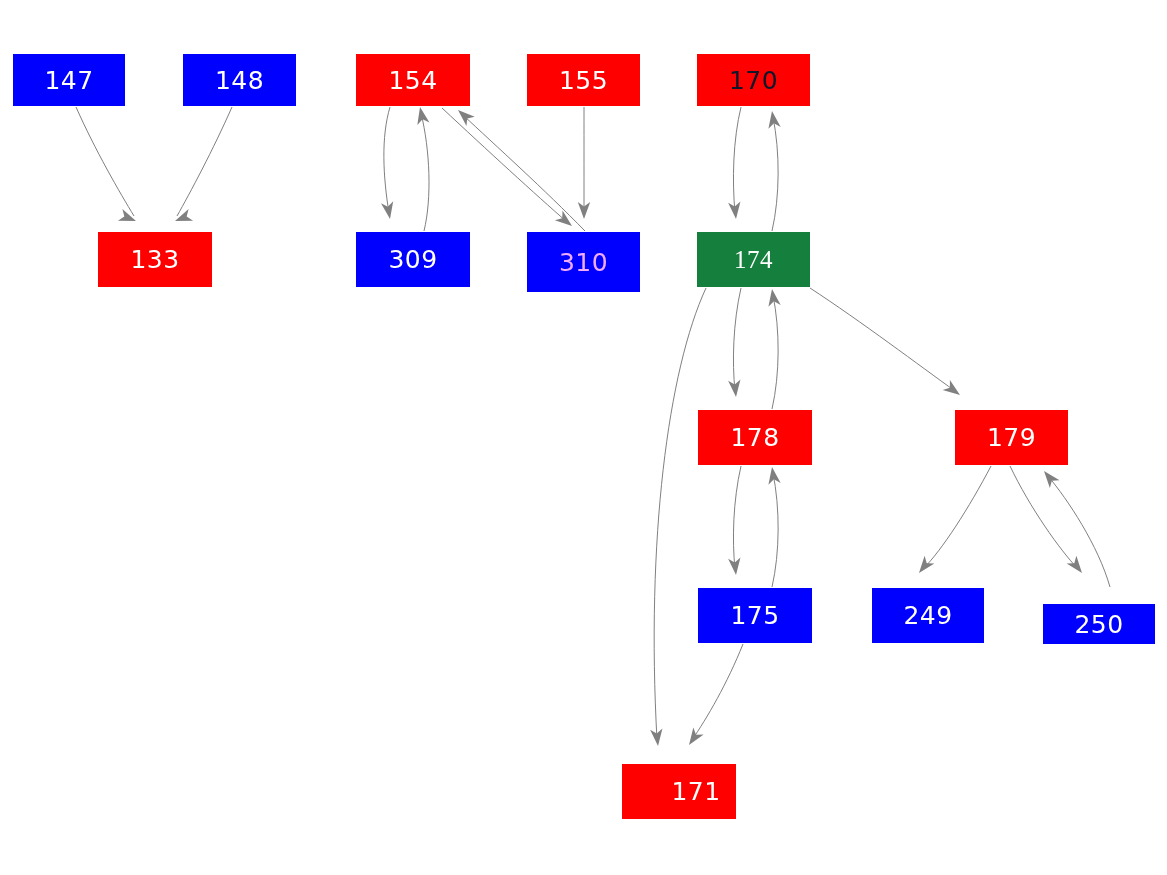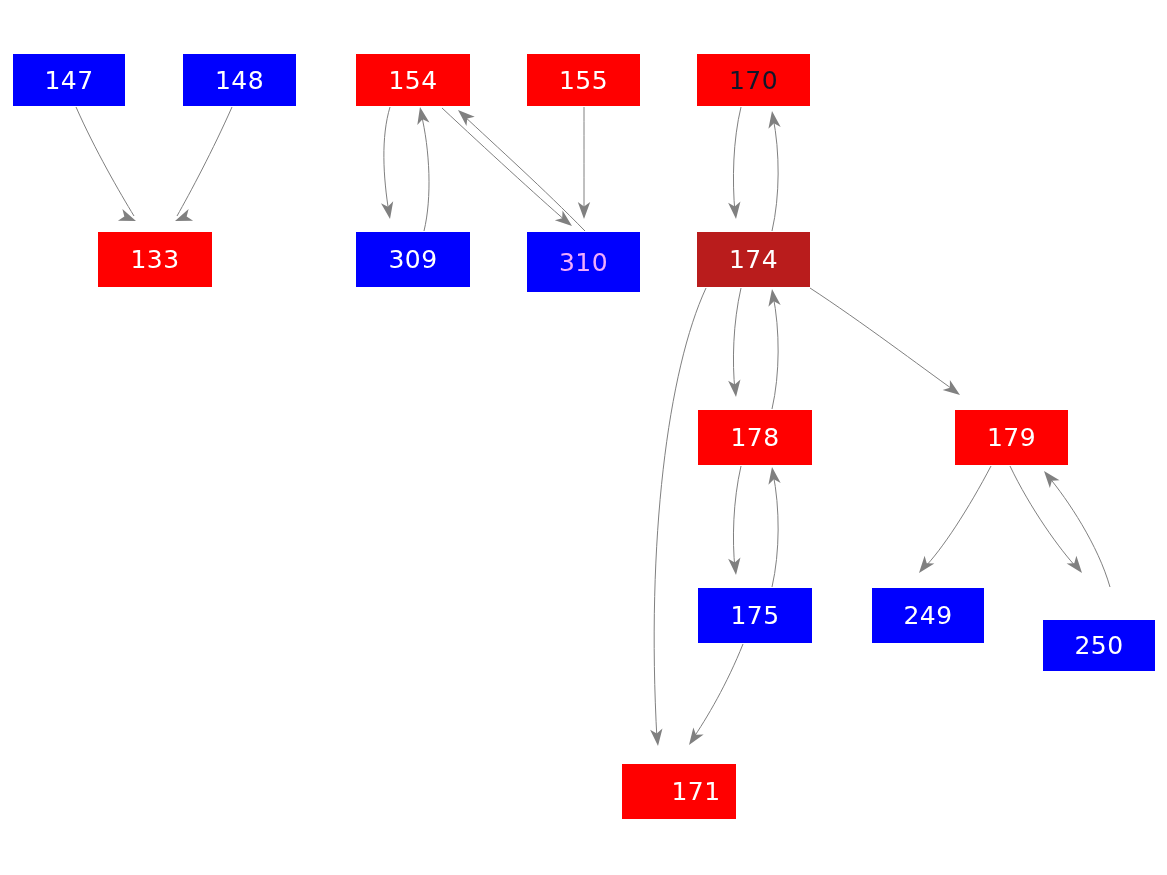--- a/index.html
+++ b/index.html
@@ -143,35 +143,35 @@
       </div>
       <div class="node" style="left: 98px; top: 232px; width: 114px; height: 55px; background: rgb(255, 0, 0); color: rgb(255, 255, 255);">
         <span class="node-label">133</span>
       </div>
       <div class="node" style="left: 356px; top: 232px; width: 114px; height: 55px; background: rgb(0, 0, 255); color: rgb(255, 255, 255);">
         <span class="node-label">309</span>
       </div>
       <div class="node" style="left: 527px; top: 232px; width: 113px; height: 60px; background: rgb(0, 0, 255); color: #f0abfc;">
         <span class="node-label">310</span>
       </div>
-      <div class="node" style="left: 697px; top: 232px; width: 113px; height: 55px; background: #b91c1c; color: rgb(255, 255, 255);">
+      <div class="node" style="left: 697px; top: 232px; width: 113px; height: 55px; background: #15803d; color: rgb(255, 255, 255); font-family: Liberation Serif, serif;">
         <span class="node-label">174</span>
       </div>
       <div class="node" style="left: 698px; top: 410px; width: 114px; height: 55px; background: rgb(255, 0, 0); color: rgb(255, 255, 255);">
         <span class="node-label">178</span>
       </div>
       <div class="node" style="left: 955px; top: 410px; width: 113px; height: 55px; background: rgb(255, 0, 0); color: rgb(255, 255, 255);">
         <span class="node-label">179</span>
       </div>
       <div class="node" style="left: 698px; top: 588px; width: 114px; height: 55px; background: rgb(0, 0, 255); color: rgb(255, 255, 255);">
         <span class="node-label">175</span>
       </div>
       <div class="node" style="left: 872px; top: 588px; width: 112px; height: 55px; background: rgb(0, 0, 255); color: rgb(255, 255, 255);">
         <span class="node-label">249</span>
       </div>
-      <div class="node" style="left: 1043px; top: 620px; width: 112px; height: 51px; background: rgb(0, 0, 255); color: rgb(255, 255, 255);">
+      <div class="node" style="left: 1043px; top: 604px; width: 112px; height: 40px; background: rgb(0, 0, 255); color: rgb(255, 255, 255);">
         <span class="node-label">250</span>
       </div>
       <div class="node" style="left: 622px; top: 764px; width: 114px; height: 55px; background: rgb(255, 0, 0); color: rgb(255, 255, 255); padding-left: 34px;">
         <span class="node-label">171</span>
       </div>
     </div>
 </div>
 
 </body></html>

